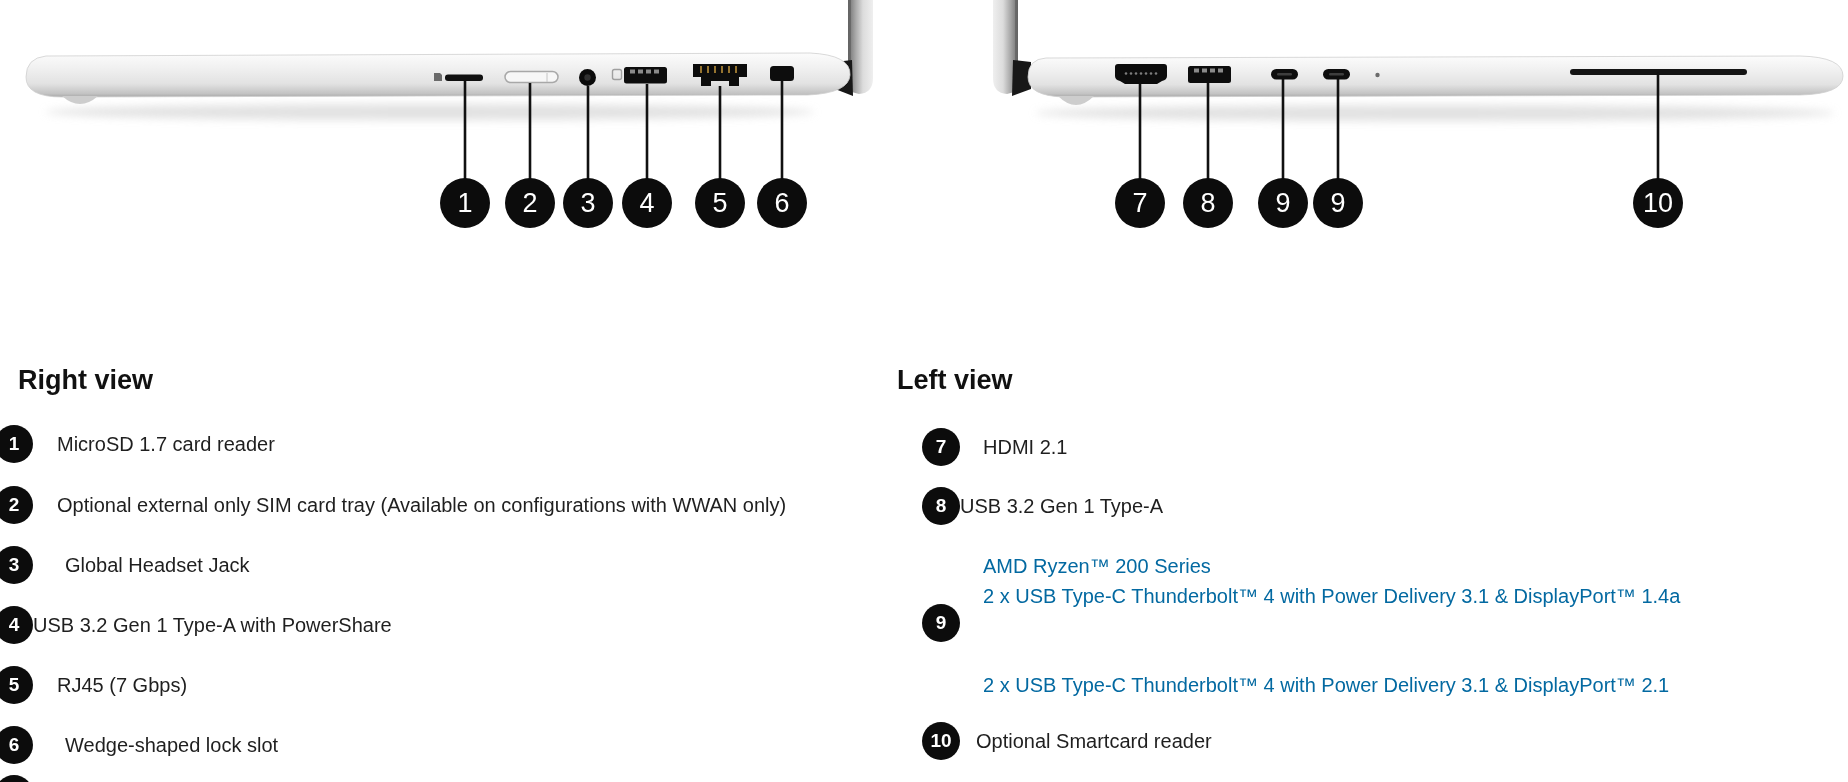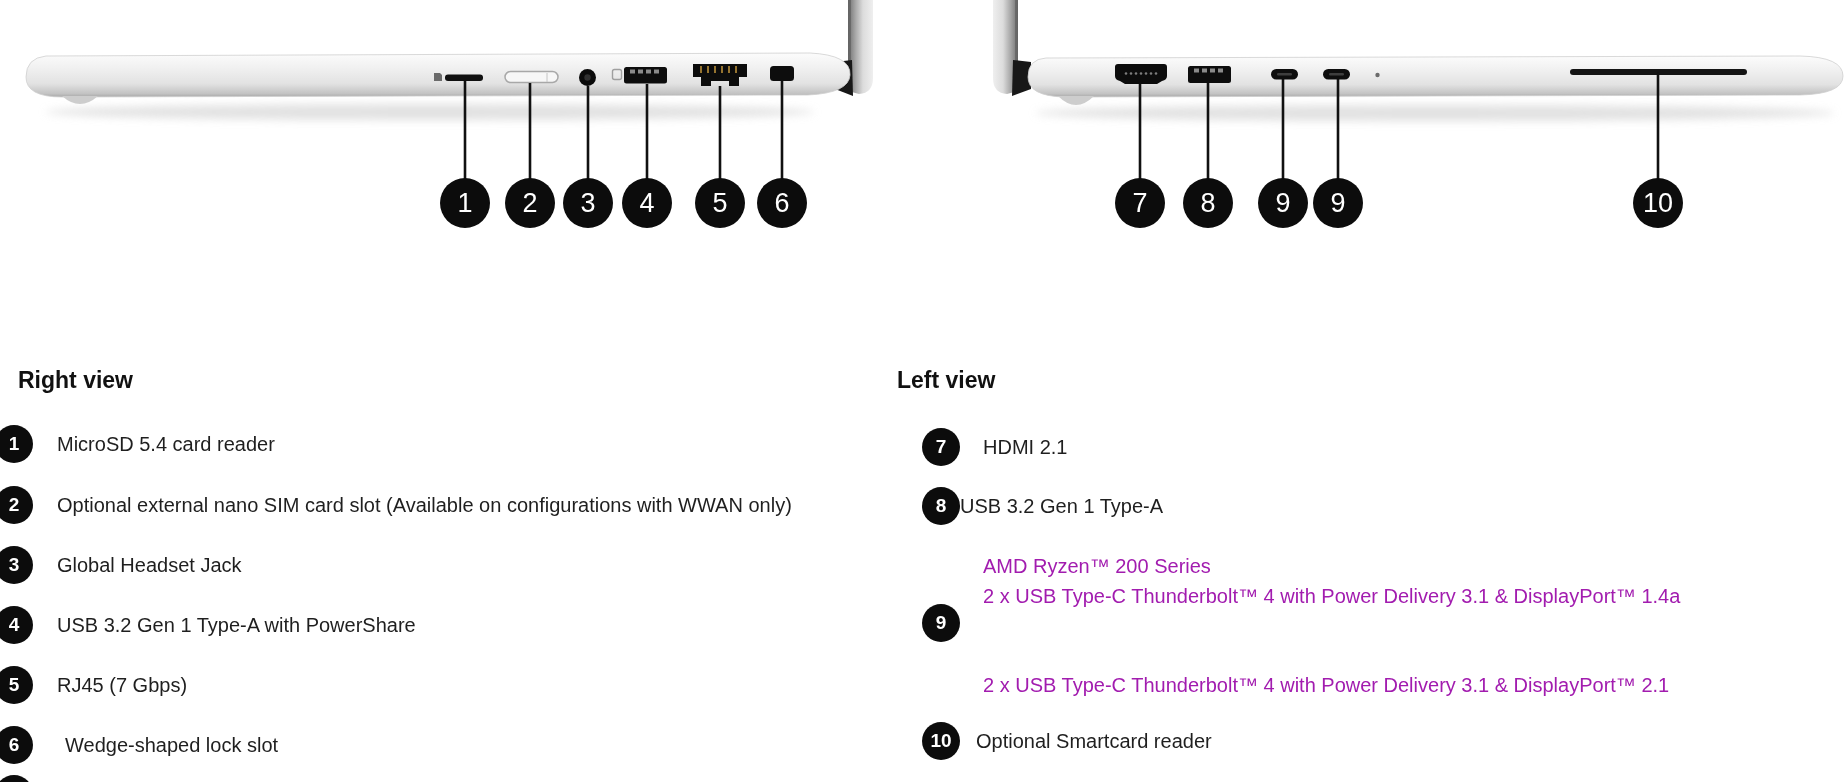--- a/index.html
+++ b/index.html
@@ -12,30 +12,30 @@
   .stage{position:absolute;inset:0;}
   .diagram-svg{position:absolute;left:0;top:0;}
   
   .callout{
     position:absolute;width:50px;height:50px;border-radius:50%;
     background:#0c0c0c;color:#ffffff;display:flex;align-items:center;justify-content:center;
     font-size:27px;font-weight:500;top:178px;
   }
   
   .view-title{
-    position:absolute;font-size:23px;font-weight:700;color:#111111;line-height:26px;margin:0;
+    position:absolute;font-size:27px;font-weight:700;color:#111111;line-height:26px;margin:0;
   }
   .lrow{position:absolute;height:38px;display:flex;align-items:center;}
   .lnum{
     width:38px;height:38px;border-radius:50%;background:#0c0c0c;color:#ffffff;
     display:flex;align-items:center;justify-content:center;
     font-size:19px;font-weight:700;flex:0 0 38px;
   }
   .ltext{font-size:20px;color:#1f1f1f;white-space:nowrap;}
-  .lline{position:absolute;font-size:20px;color:#a21caf;white-space:nowrap;height:30px;display:flex;align-items:center;}
+  .lline{position:absolute;font-size:20px;color:#0369a1;white-space:nowrap;height:30px;display:flex;align-items:center;}
   .partial-badge{
     position:absolute;width:38px;height:38px;border-radius:50%;background:#0c0c0c;
   }
 </style>
 </head>
 <body>
 
 <div class="stage">
 
   <svg class="diagram-svg" width="1848" height="270" viewBox="0 0 1848 270">
@@ -164,33 +164,33 @@
   <div class="callout" style="left:1115px">7</div>
   <div class="callout" style="left:1183px">8</div>
   <div class="callout" style="left:1258px">9</div>
   <div class="callout" style="left:1313px">9</div>
   <div class="callout" style="left:1633px">10</div>
 
   <h2 class="view-title" style="left:18px;top:367px">Right view</h2>
 
   <div class="lrow" style="left:-5px;top:425px">
     <span class="lnum">1</span>
-    <span class="ltext" style="margin-left:24px">MicroSD 5.4 card reader</span>
+    <span class="ltext" style="margin-left:24px">MicroSD 1.7 card reader</span>
   </div>
   <div class="lrow" style="left:-5px;top:486px">
     <span class="lnum">2</span>
-    <span class="ltext" style="margin-left:24px">Optional external nano SIM card slot (Available on configurations with WWAN only)</span>
+    <span class="ltext" style="margin-left:24px">Optional external only SIM card tray (Available on configurations with WWAN only)</span>
   </div>
   <div class="lrow" style="left:-5px;top:546px">
     <span class="lnum">3</span>
-    <span class="ltext" style="margin-left:24px">Global Headset Jack</span>
+    <span class="ltext" style="margin-left:32px">Global Headset Jack</span>
   </div>
   <div class="lrow" style="left:-5px;top:606px">
     <span class="lnum">4</span>
-    <span class="ltext" style="margin-left:24px">USB 3.2 Gen 1 Type-A with PowerShare</span>
+    <span class="ltext" style="">USB 3.2 Gen 1 Type-A with PowerShare</span>
   </div>
   <div class="lrow" style="left:-5px;top:666px">
     <span class="lnum">5</span>
     <span class="ltext" style="margin-left:24px">RJ45 (7 Gbps)</span>
   </div>
   <div class="lrow" style="left:-5px;top:726px">
     <span class="lnum">6</span>
     <span class="ltext" style="margin-left:32px">Wedge-shaped lock slot</span>
   </div>
 

